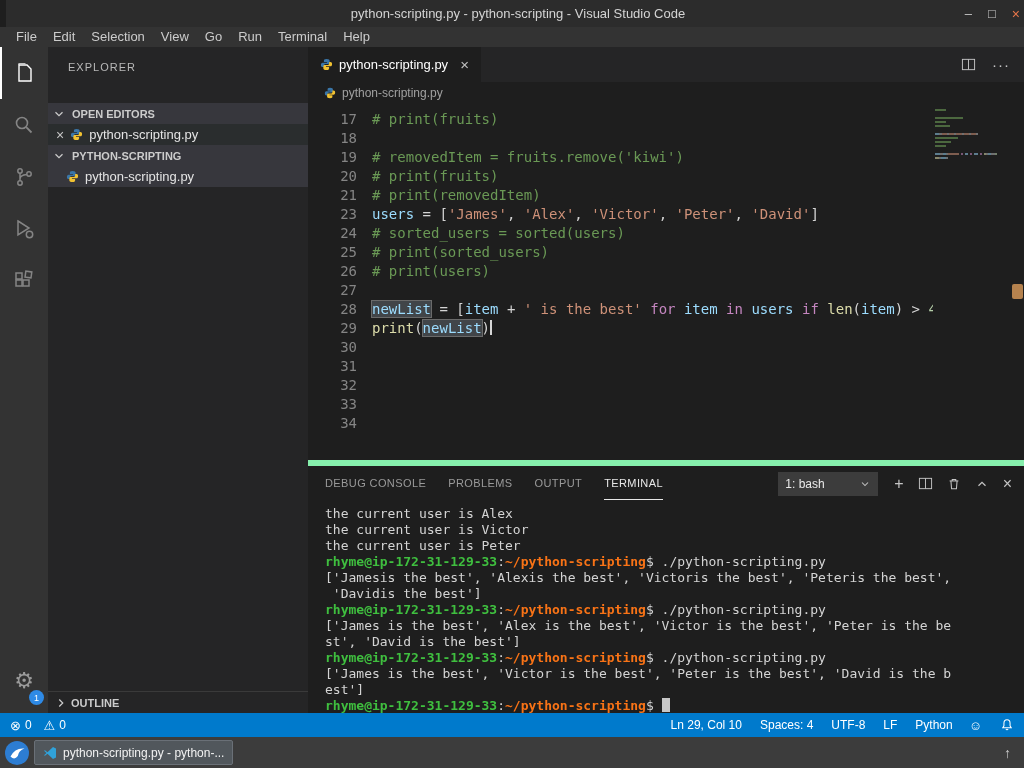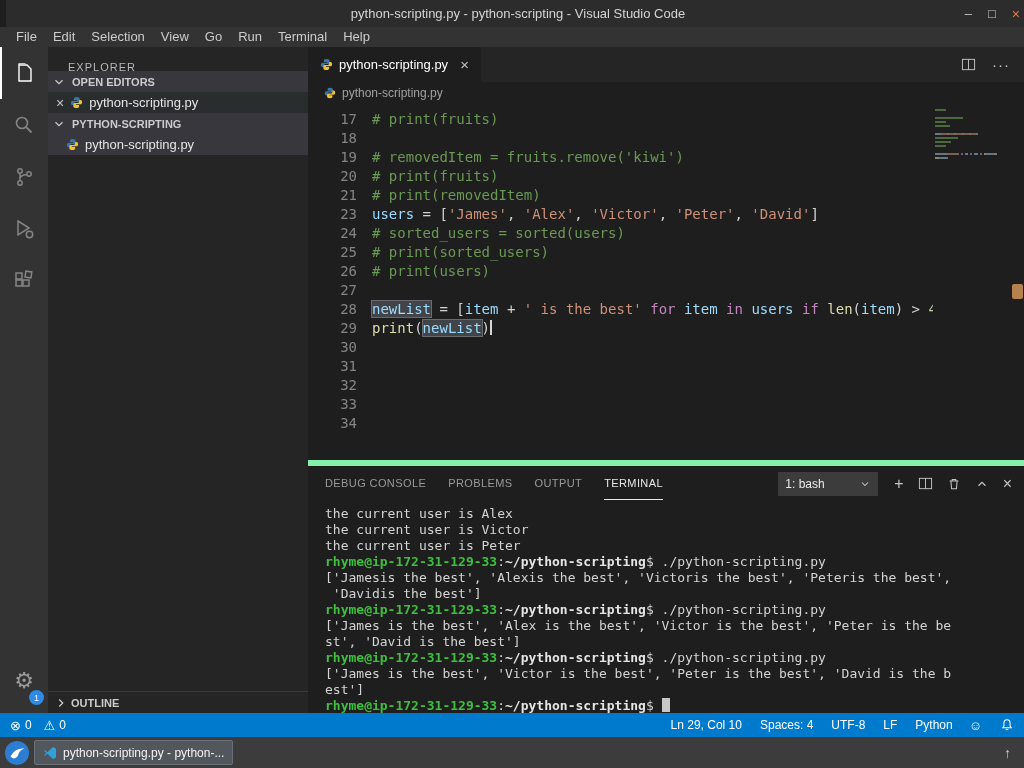--- a/index.html
+++ b/index.html
@@ -24,21 +24,21 @@
   .act-item { position:relative; width:48px; height:52px; display:flex; align-items:center; justify-content:center; }
   .act-item.active::before { content:''; position:absolute; left:0; top:0; width:2px; height:100%; background:#ffffff; }
   .act-bottom { position:absolute; bottom:8px; left:0; width:48px; height:48px;
                 display:flex; align-items:center; justify-content:center; }
   .gear { font-size:22px; color:#9a9a9a; }
   .badge { position:absolute; right:4px; bottom:0; min-width:15px; height:15px; border-radius:50%;
            background:#2e8ae6; color:#fff; font-size:9px; display:flex; align-items:center; justify-content:center; }
 
   
   .sidebar { position:absolute; top:47px; left:48px; width:260px; height:666px; background:#252526; color:#cccccc; }
-  .sidebar-title { height:24px; line-height:40px; padding-left:20px; font-size:11px; color:#b8b8b8; letter-spacing:1px; }
+  .sidebar-title { height:56px; line-height:40px; padding-left:20px; font-size:11px; color:#b8b8b8; letter-spacing:1px; }
   .section-header { height:21px; display:flex; align-items:center; gap:6px; font-size:11px; font-weight:bold;
                     color:#cccccc; background:#37373d; padding-left:4px; }
   .oe-item { height:21px; display:flex; align-items:center; gap:6px; background:#2a2d2e; padding-left:8px;
              font-size:13px; color:#e4e4e4; }
   .oe-close { color:#c5c5c5; font-size:14px; line-height:14px; }
   .tree-item { height:21px; display:flex; align-items:center; gap:6px; background:#37373d; padding-left:18px;
                font-size:13px; color:#e4e4e4; }
   .outline-row { position:absolute; bottom:0; left:0; width:260px; height:22px; border-top:1px solid #3a3a3a;
                  display:flex; align-items:center; gap:3px; font-size:11px; font-weight:bold; color:#cccccc; padding-left:6px; }
 
@@ -80,21 +80,21 @@
   .panel-tabs { display:flex; height:35px; }
   .panel-tab { font-size:11px; letter-spacing:.4px; color:#9a9a9a; margin-right:22px; height:34px; line-height:34px; }
   .panel-tab.active { color:#e7e7e7; border-bottom:1px solid #e7e7e7; }
   .shell-select { margin-left:auto; width:100px; height:24px; background:#3c3c3c; color:#ebebeb; font-size:12px;
                   display:flex; align-items:center; justify-content:space-between; padding:0 7px; }
   .panel-actions { display:flex; align-items:center; gap:14px; margin-left:16px; color:#c5c5c5; }
   .pa-glyph { font-size:16px; line-height:16px; }
   .terminal { position:absolute; top:40px; left:0; width:716px; height:213px; overflow:hidden;
               font-family:"DejaVu Sans Mono",monospace; font-size:13px; color:#cccccc; padding-left:17px; }
   .term-line { height:16px; line-height:16px; white-space:pre; }
-  .t-green { color:#3fbf3f; font-weight:bold; } .t-blue { color:#e5e5e5; font-weight:bold; } .t-fg { color:#d4d4d4; }
+  .t-green { color:#3fbf3f; font-weight:bold; } .t-blue { color:#f97316; font-weight:bold; } .t-fg { color:#d4d4d4; }
   .term-cursor { display:inline-block; width:8px; height:14px; background:#c6c6c6; vertical-align:-2px; }
 
   
   .statusbar { position:absolute; top:713px; left:0; width:1024px; height:24px; background:#007acc; color:#ffffff;
                font-size:12px; display:flex; align-items:center; padding:0 10px; }
   .sb-left { display:flex; align-items:center; gap:12px; }
   .sb-item { display:flex; align-items:center; gap:4px; }
   .sb-right { margin-left:auto; display:flex; align-items:center; gap:18px; }
   .sb-icon { font-size:13px; }
 

